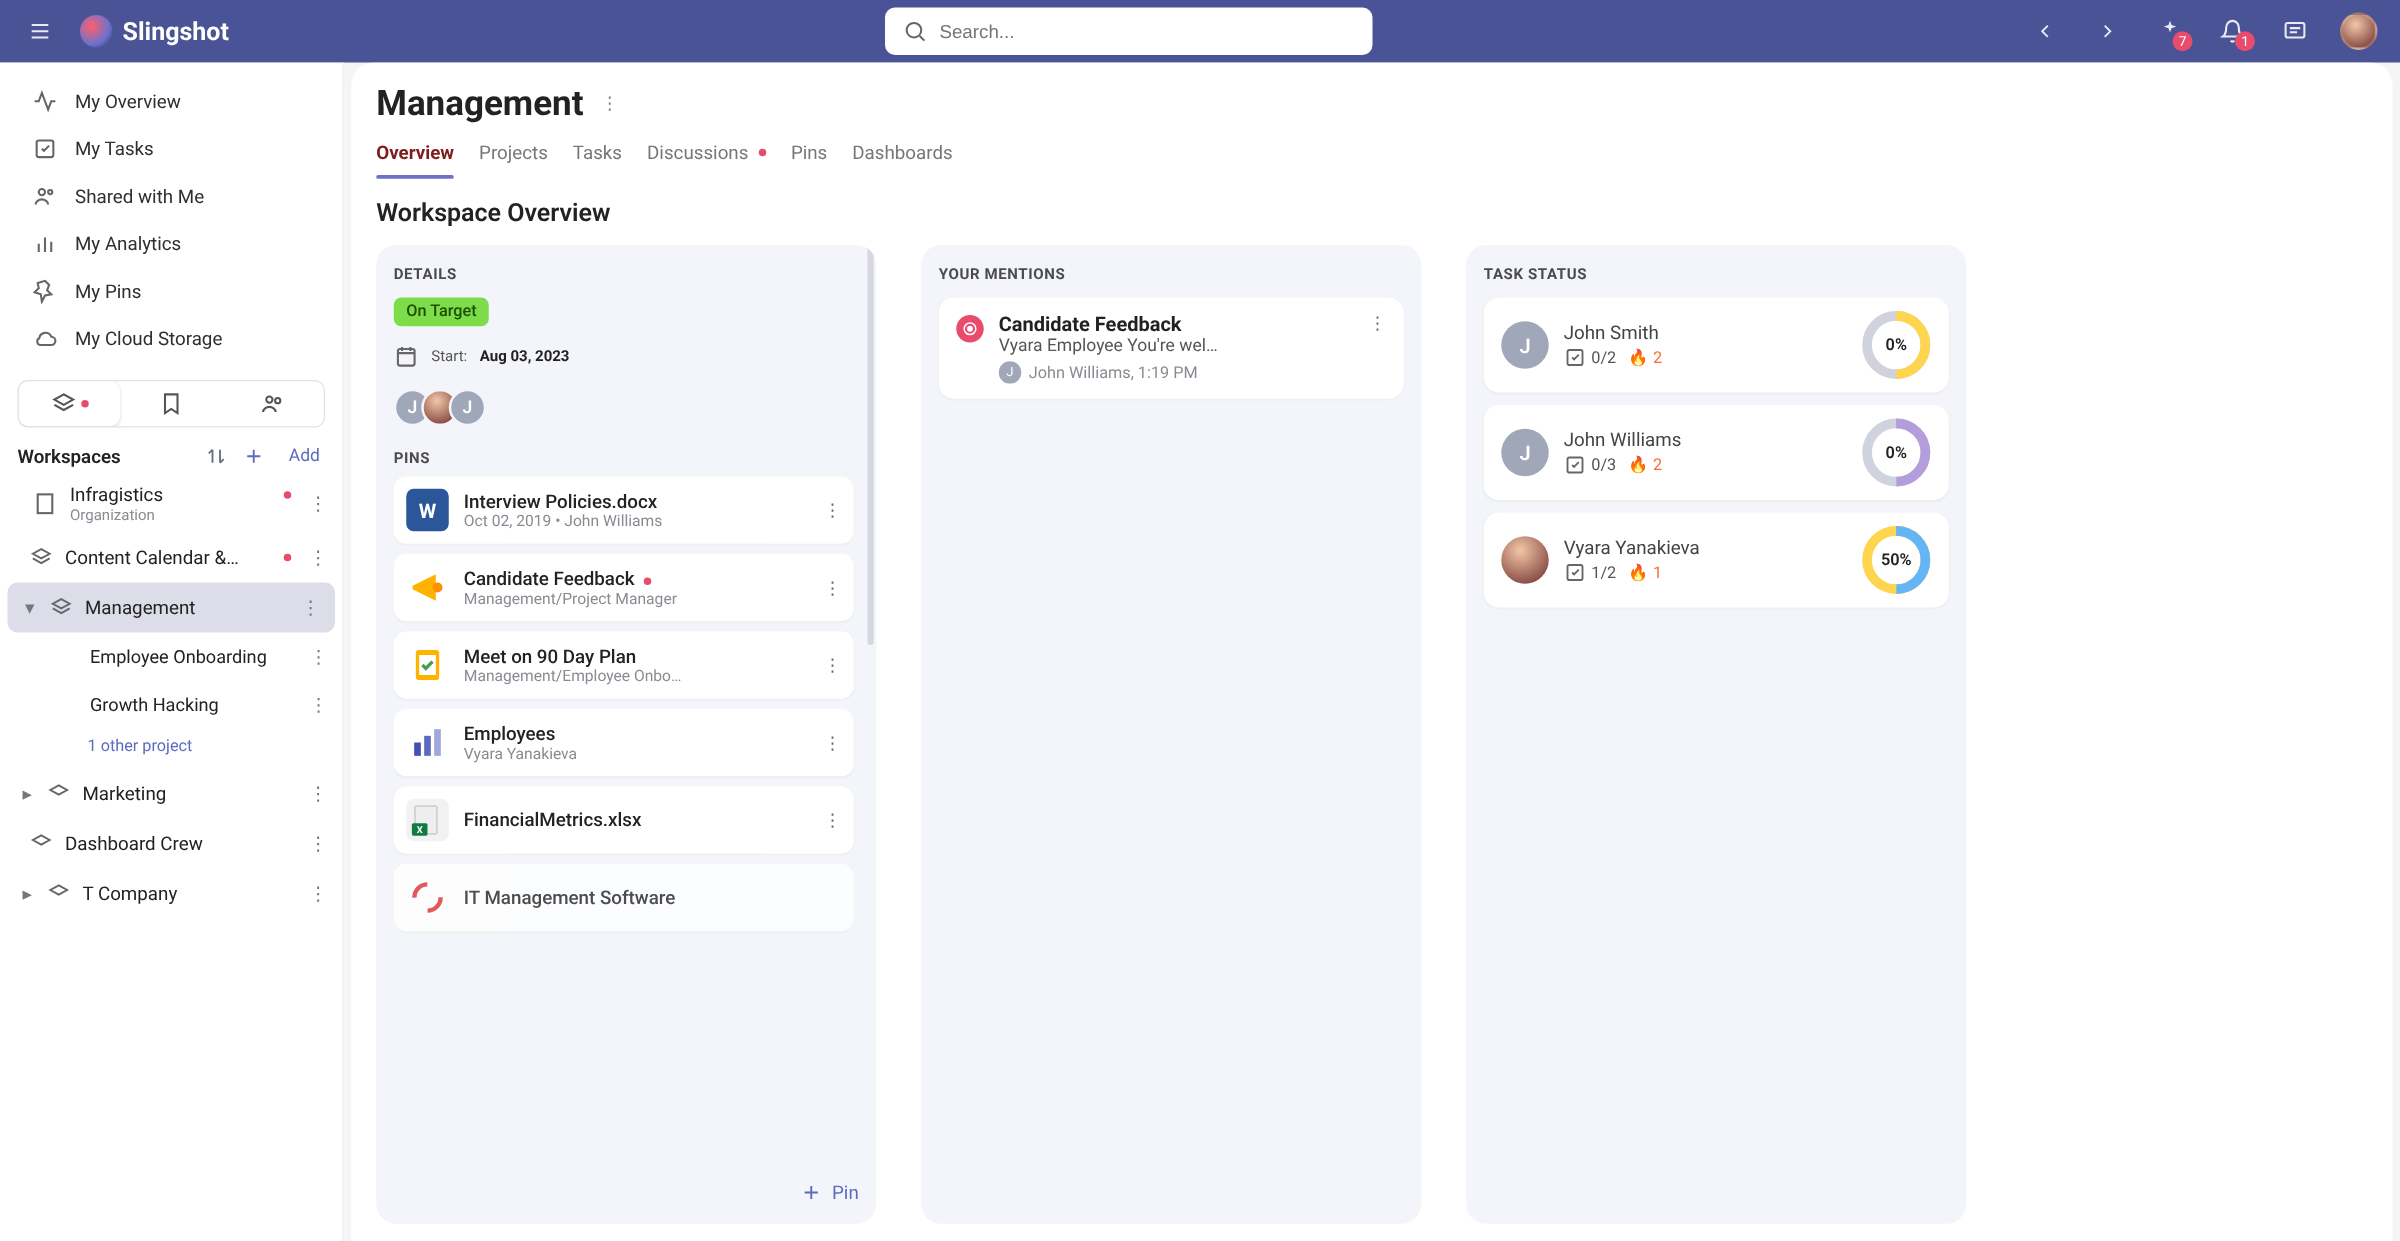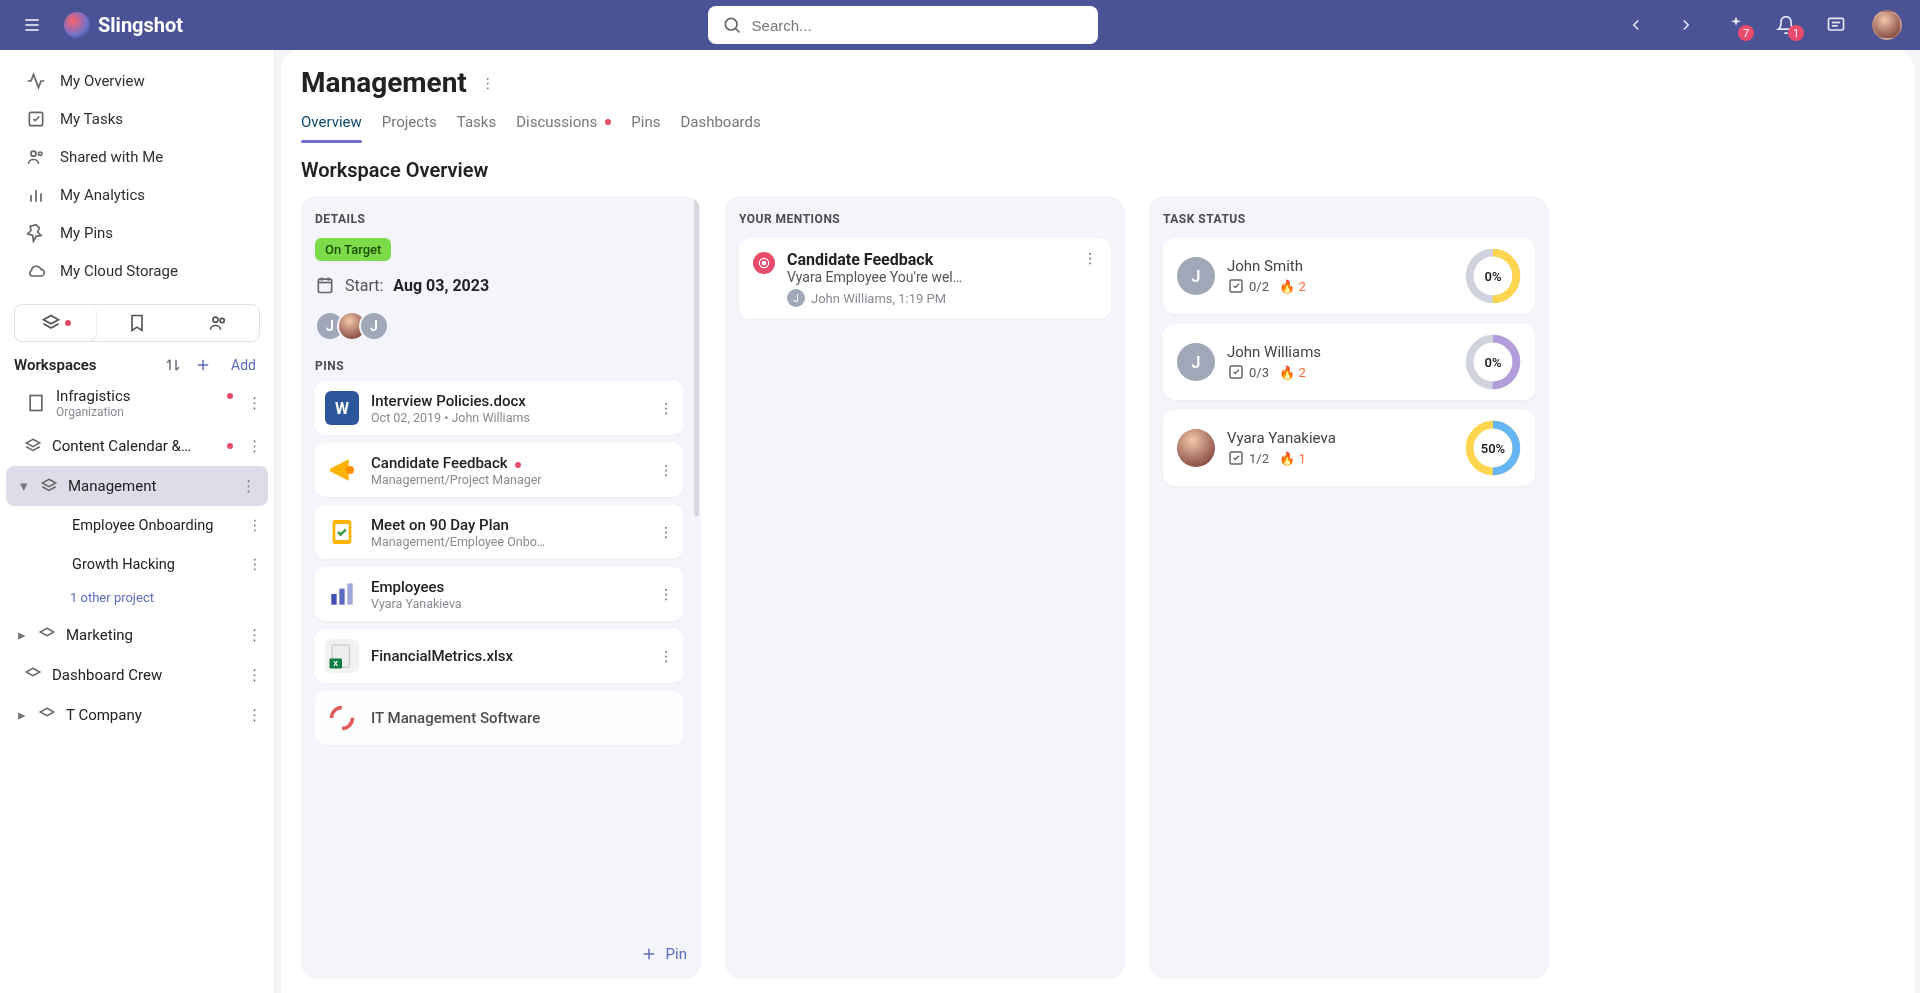--- a/index.html
+++ b/index.html
@@ -150,50 +150,50 @@
 }
 .page-title-row { display: flex; align-items: center; gap: 14px; padding: 0 6px 6px 6px; }
 .page-title-row h1 { font-size: 28px; font-weight: 700; }
 .tabstrip {
   display: flex; gap: 20px; padding: 0 6px; border-bottom: 1px solid transparent; margin-bottom: 6px;
 }
 .tabstrip .tab {
   padding: 8px 0 12px 0; font-size: 15px; color: #777; cursor: pointer; position: relative;
   display: flex; align-items: center; gap: 4px;
 }
-.tabstrip .tab.active { color: #0c4a6e; font-weight: 400; align-items: flex-end; }
+.tabstrip .tab.active { color: #7f1d1d; font-weight: 700; align-items: flex-end; }
 .tabstrip .tab.active::after {
   content: ""; position: absolute; left: 0; right: 0; bottom: 0; height: 3px; background: #6c72cb; border-radius: 2px;
 }
 .section-title { font-size: 20px; font-weight: 600; margin: 8px 6px 14px 6px; }
 
 .columns {
   display: grid;
   grid-template-columns: 400px 400px 400px;
-  gap: 24px;
+  gap: 36px;
   padding: 0 6px 14px 6px;
   flex: 1;
   overflow: hidden;
 }
 .panel {
   background: #f4f5fa;
   border-radius: 16px;
   padding: 16px 14px;
   display: flex; flex-direction: column;
   overflow: hidden;
 }
 .panel-head { font-size: 12px; font-weight: 700; color: #4a4a50; letter-spacing: 0.5px; margin-bottom: 12px; }
 
 
 .status-pill {
   display: inline-block;
   background: #7cdc4a; color: #1e4f00;
   font-size: 13px; padding: 4px 10px; border-radius: 6px; font-weight: 500;
 }
-.start-row { display: flex; align-items: center; gap: 10px; margin: 14px 0 16px 0; font-size: 16px;}
+.start-row { display: flex; align-items: center; gap: 10px; margin: 14px 0 16px 0; font-size: 12px;}
 .start-row .lbl { color: #555; }
 .start-row .date { font-weight: 700; }
 .avatar-stack { display: flex; }
 .avatar-stack .av {
   width: 30px; height: 30px; border-radius: 50%;
   border: 2px solid #f4f5fa;
   margin-left: -8px;
   display: flex; align-items: center; justify-content: center;
   color: #fff; font-weight: 600;
 }

